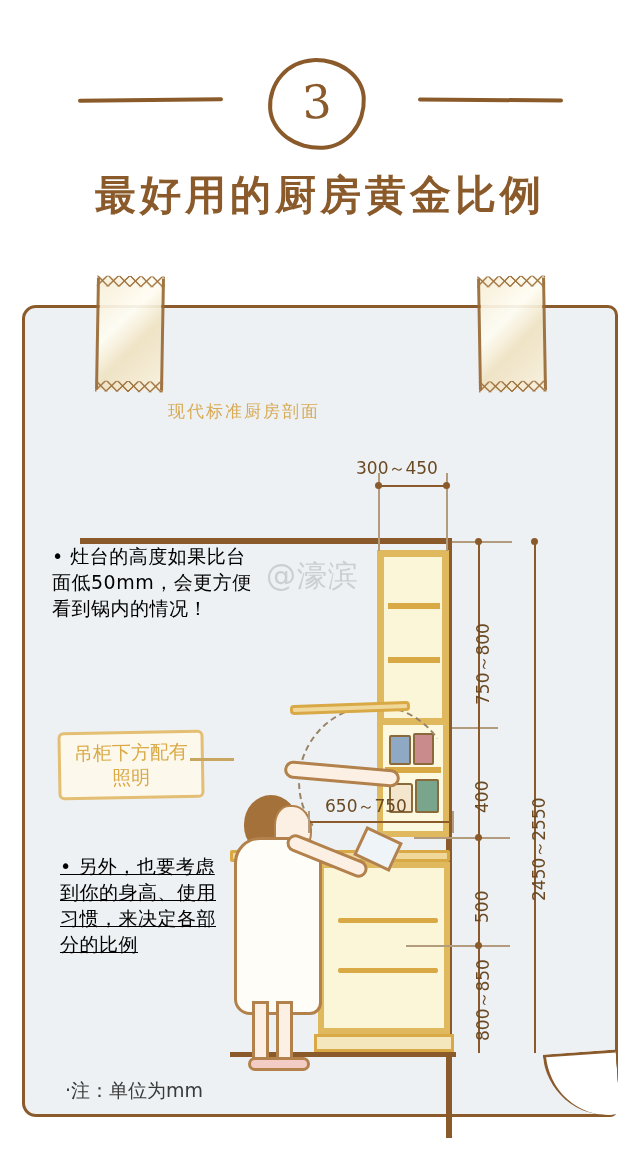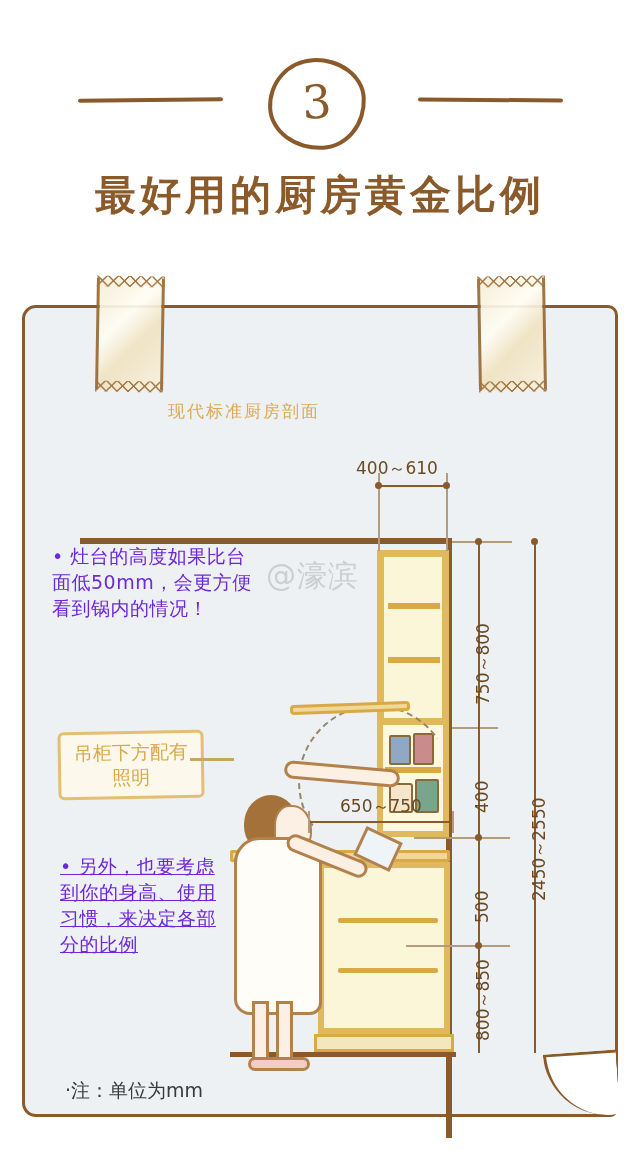--- a/index.html
+++ b/index.html
@@ -57,21 +57,21 @@
   .tape:after{bottom:-2px;}
   #tape-left{left:96px;top:278px;transform:rotate(1deg);}
   #tape-right{left:478px;top:278px;transform:rotate(-1deg);}
   
   #subtitle{
     position:absolute;left:168px;top:400px;
     color:#d9ab57;font-size:17px;letter-spacing:2px;
     font-family:"DejaVu Sans", sans-serif;
   }
   .note{
-    position:absolute;color:#6d28d9;font-size:19px;line-height:26px;
+    position:absolute;color:#000000;font-size:19px;line-height:26px;
     letter-spacing:.5px;font-family:"DejaVu Sans", sans-serif;
   }
   #note-1{left:52px;top:543px;width:200px;}
   #note-2{left:60px;top:853px;width:160px;text-decoration:underline;}
   #footnote{
     position:absolute;left:65px;top:1078px;color:#3a3a3a;font-size:19px;
     font-family:"DejaVu Sans", sans-serif;
   }
   #callout{
     position:absolute;left:58px;top:731px;width:132px;padding:6px 4px;
@@ -226,21 +226,21 @@
     <div class="leg" style="left:30px;top:296px;"></div>
     <div class="leg" style="left:54px;top:296px;"></div>
     <div id="slipper"></div>
   </div>
 
   <div class="dimline dimv thin" style="left:356px;top:168px;height:78px;"></div>
   <div class="dimline dimv thin" style="left:424px;top:168px;height:78px;"></div>
   <div class="dimline dimh" style="left:356px;top:180px;width:70px;"></div>
   <div class="dot" style="left:353px;top:177px;"></div>
   <div class="dot" style="left:421px;top:177px;"></div>
-  <div class="dimtext" style="left:334px;top:152px;">400～610</div>
+  <div class="dimtext" style="left:334px;top:152px;">300～450</div>
 
   <div class="dimline dimv" style="left:456px;top:236px;height:186px;"></div>
   <div class="dimline dimh thin" style="left:430px;top:236px;width:60px;"></div>
   <div class="dot" style="left:453px;top:233px;"></div>
   <div class="dimtext vtext" style="left:450px;top:400px;">750～800</div>
 
   <div class="dimline dimh thin" style="left:430px;top:422px;width:46px;"></div>
   <div class="dimline dimv" style="left:456px;top:422px;height:110px;"></div>
   <div class="dimtext vtext" style="left:450px;top:508px;">400</div>
 
@@ -254,21 +254,21 @@
   <div class="dimline dimv" style="left:456px;top:640px;height:108px;"></div>
   <div class="dimtext vtext" style="left:450px;top:736px;">800～850</div>
 
   <div class="dimline dimv" style="left:512px;top:236px;height:512px;"></div>
   <div class="dot" style="left:509px;top:233px;"></div>
   <div class="dimtext vtext" style="left:506px;top:596px;">2450～2550</div>
 
   <div class="dimline dimh" style="left:286px;top:516px;width:146px;"></div>
   <div class="dimline dimv thin" style="left:286px;top:506px;height:22px;"></div>
   <div class="dimline dimv thin" style="left:430px;top:506px;height:22px;"></div>
-  <div class="dimtext" style="left:318px;top:490px;">650～750</div>
+  <div class="dimtext" style="left:303px;top:490px;">650～750</div>
 </div>
 
 <div class="tape" id="tape-left"></div>
 <div class="tape" id="tape-right"></div>
 
 <div id="subtitle">现代标准厨房剖面</div>
 <div id="watermark">@濠滨</div>
 <div class="note" id="note-1">• 灶台的高度如果比台面低50mm，会更方便看到锅内的情况！</div>
 <div class="note" id="note-2">• 另外，也要考虑到你的身高、使用习惯，来决定各部分的比例</div>
 <div id="callout">吊柜下方配有照明</div>

